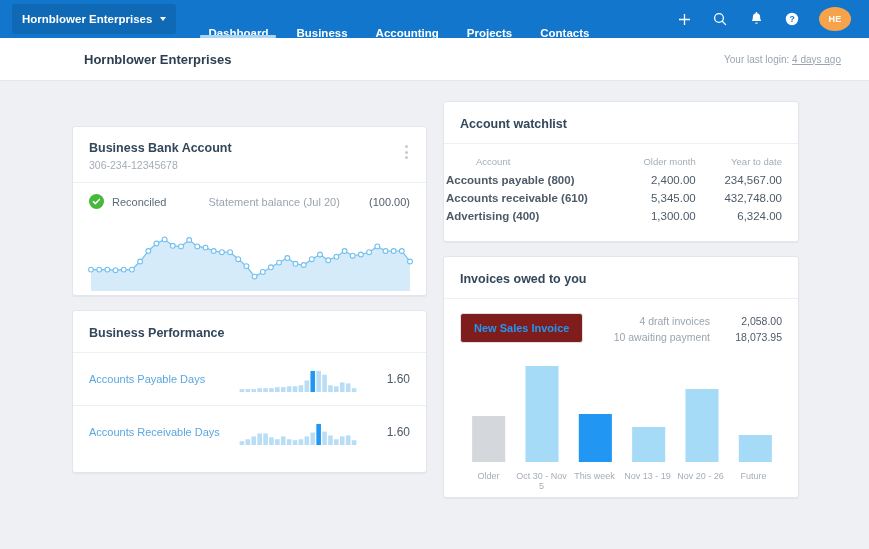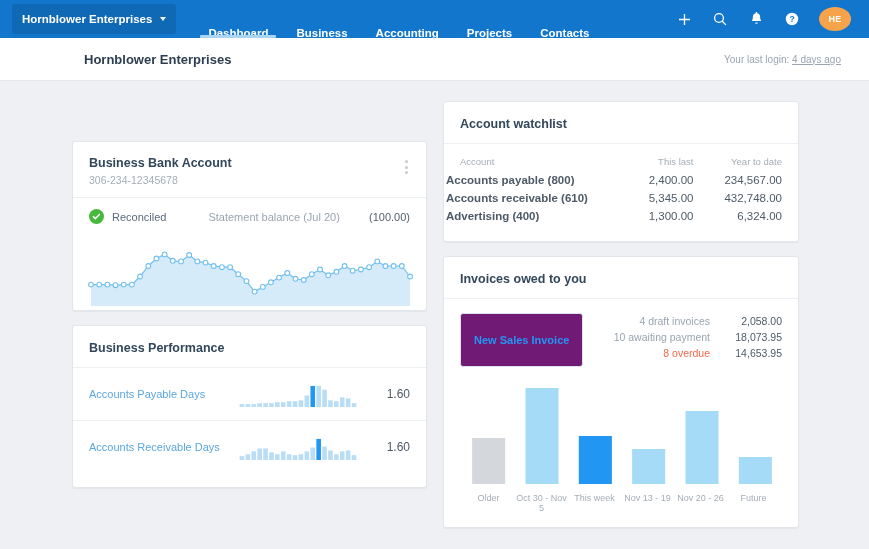--- a/index.html
+++ b/index.html
@@ -116,42 +116,42 @@
   .bp-spark { width: 118px; height: 26px; }
   .bp-value { margin-left: auto; font-size: 12px; color: #4d5a67; }
 
   
   .wl-head { padding: 15px 16px 12px 16px; }
   .wl-table { width: 100%; border-collapse: collapse; margin: 9px 0 16px 0; }
   .wl-table th {
     font-size: 9.5px; font-weight: normal; color: #a4adb6; text-align: right;
     padding: 3px 16px 4px 0;
   }
-  .wl-table th:first-child { text-align: left; padding-left: 16px; }
+  .wl-table th:first-child { text-align: left; padding-left: 32px; }
   .wl-table td {
     font-size: 11.5px; color: #4d5a67; text-align: right; padding: 3px 16px 3px 0;
   }
   .wl-table td:first-child { text-align: left; padding-left: 2px; font-weight: bold; }
 
   
   .inv-head { padding: 15px 16px 12px 16px; }
   .inv-top { display: flex; align-items: flex-start; padding: 14px 16px 6px 16px; }
   .btn-outline {
-    border: 1px solid #dfe3e8; background: #701a75; border-radius: 3px;
-    color: #2196f3; font-size: 11px; font-weight: bold; padding: 20px 13px;
+    border: 1px solid #dfe3e8; background: #7f1d1d; border-radius: 3px;
+    color: #2196f3; font-size: 11px; font-weight: bold; padding: 8px 13px;
     cursor: pointer; font-family: inherit; white-space: nowrap;
   }
   .inv-summary { margin-left: auto; }
   .inv-line { display: flex; justify-content: flex-end; font-size: 10.5px; padding: 2px 0; }
   .inv-line .lbl { color: #9aa5b1; text-align: right; }
   .inv-line .amt { color: #4d5a67; width: 72px; text-align: right; }
   .inv-line.overdue .lbl { color: #f4694b; }
 
   .barchart { padding: 6px 18px 0 18px; }
-  .bar-axis { display: flex; padding: 5px 18px 14px 18px; }
+  .bar-axis { display: flex; padding: 5px 18px 6px 18px; }
   .bar-axis span { flex: 1; text-align: center; font-size: 9px; color: #a4adb6; }
 </style>
 </head>
 <body>
 
 <div class="navbar">
 
   <div class="org-pill">
     <span>Hornblower Enterprises</span>
     <span class="caret-down"></span>
@@ -357,21 +357,21 @@
 
     <div class="card">
       <div class="wl-head">
         <div class="card-title">Account watchlist</div>
       </div>
       <div class="rule"></div>
       <table class="wl-table">
         <thead>
           <tr>
             <th>Account</th>
-            <th>This last</th>
+            <th>Older month</th>
             <th>Year to date</th>
           </tr>
         </thead>
         <tbody>
           <tr>
             <td>Accounts payable (800)</td>
             <td>2,400.00</td>
             <td>234,567.00</td>
           </tr>
           <tr>
@@ -398,24 +398,20 @@
         <button class="btn-outline">New Sales Invoice</button>
         <div class="inv-summary">
           <div class="inv-line">
             <span class="lbl">4 draft invoices</span>
             <span class="amt">2,058.00</span>
           </div>
           <div class="inv-line">
             <span class="lbl">10 awaiting payment</span>
             <span class="amt">18,073.95</span>
           </div>
-          <div class="inv-line overdue">
-            <span class="lbl">8 overdue</span>
-            <span class="amt">14,653.95</span>
-          </div>
         </div>
       </div>
 
       <div class="barchart">
         <svg id="bar-svg" width="320" height="105" viewBox="0 0 320 105">
             <rect x="10.13" y="59.00" width="33.07" height="46.00" fill="#d4d8dc"></rect>
             <rect x="63.47" y="9.00" width="33.07" height="96.00" fill="#a6dbf7"></rect>
             <rect x="116.80" y="57.00" width="33.07" height="48.00" fill="#2196f3"></rect>
             <rect x="170.13" y="70.00" width="33.07" height="35.00" fill="#a6dbf7"></rect>
             <rect x="223.47" y="32.00" width="33.07" height="73.00" fill="#a6dbf7"></rect>

